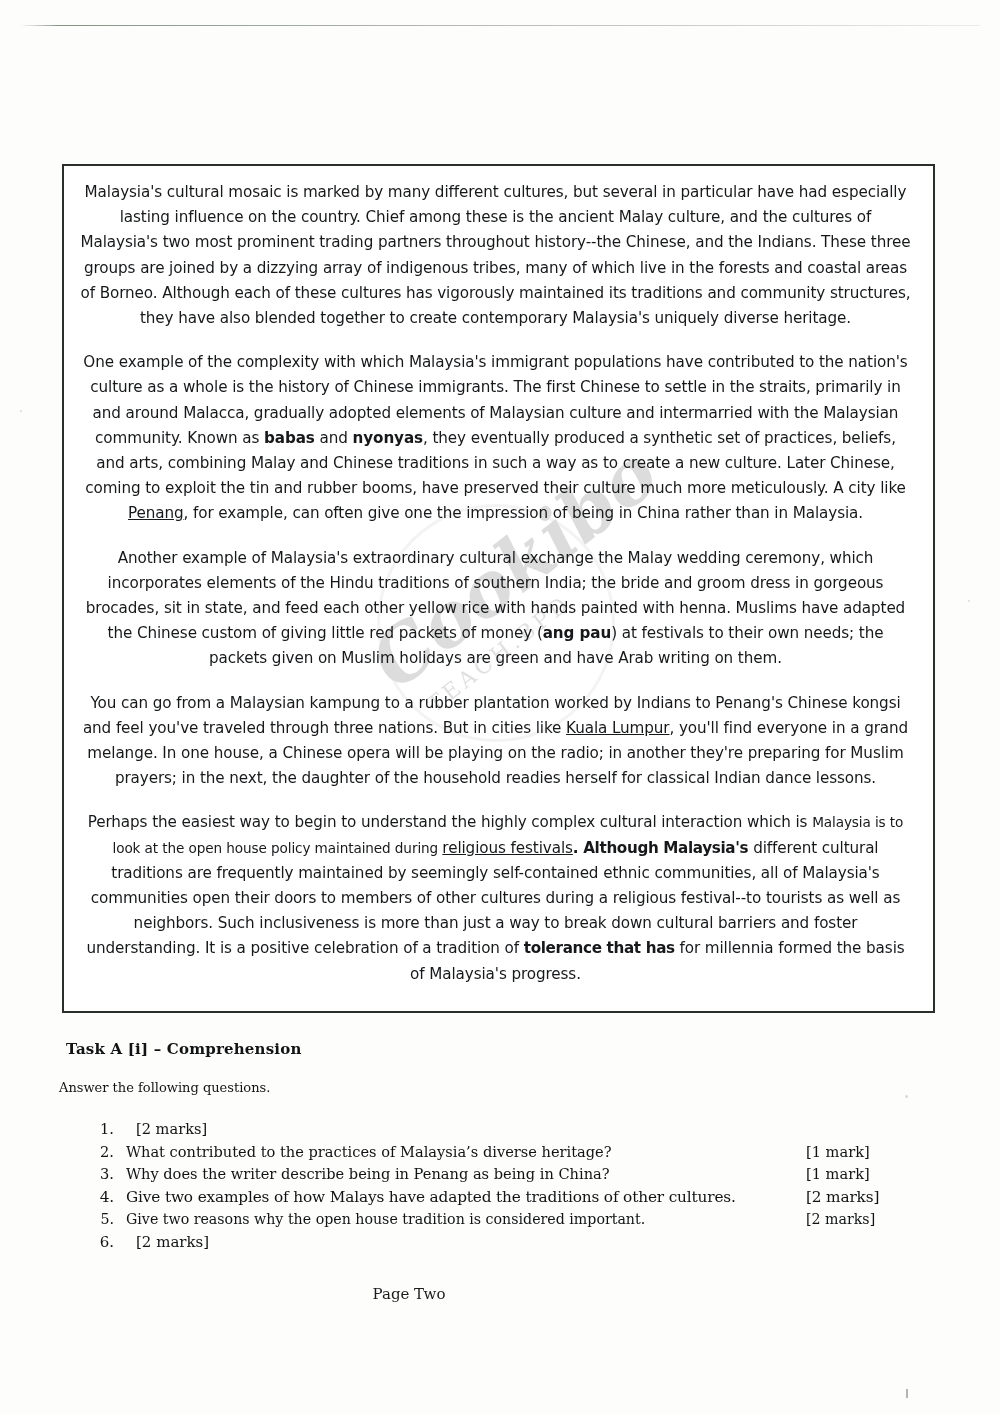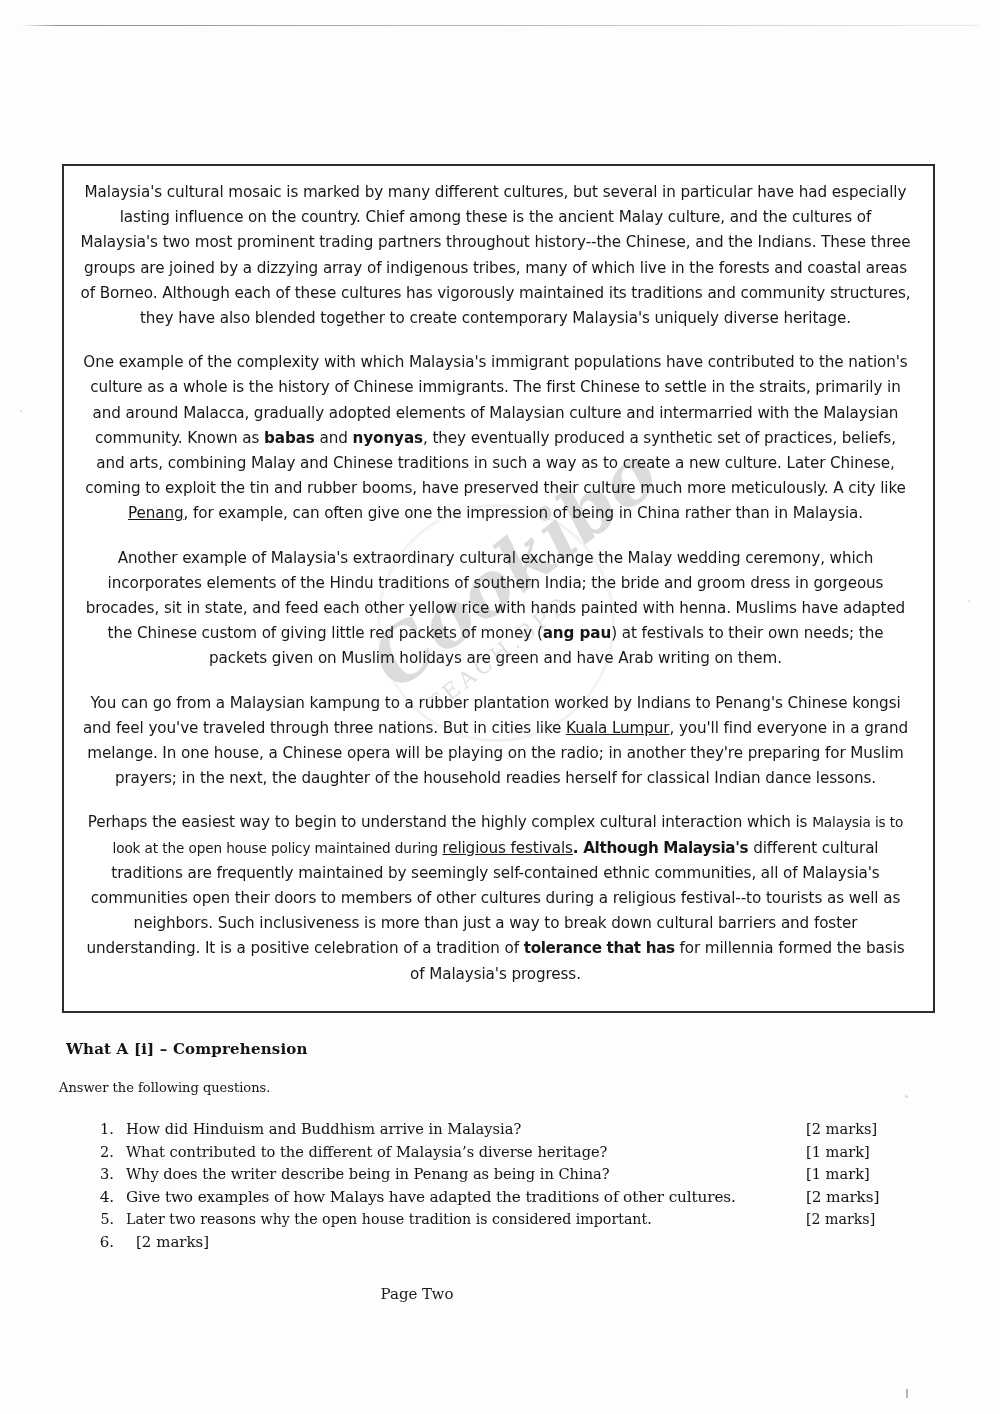--- a/index.html
+++ b/index.html
@@ -179,21 +179,21 @@
     padding-left: 10px;
     box-sizing: border-box;
   }
   
   .q-row.r4 { font-size: 15.3px; letter-spacing: -0.15px; }
   .q-row.r5 { font-size: 14.2px; }
   .q-row.r6 { font-size: 15.0px; }
 
   .page-footer {
     position: absolute;
-    left: 16px;
+    left: 8px;
     top: 1285px;
     width: 802px;
     text-align: center;
     font-family: "DejaVu Serif", serif;
     font-size: 15px;
     color: #1a1c1e;
   }
 
   
   .edge-mark {
@@ -223,48 +223,47 @@
 
   <div class="passage-inner">
     <p class="para"><span>Malaysia's cultural mosaic is marked by many different cultures, but several in particular have had especially lasting influence on the country. Chief among these is the ancient Malay culture, and the cultures of Malaysia's two most prominent trading partners throughout history--the Chinese, and the Indians. These three groups are joined by a dizzying array of indigenous tribes, many of which live in the forests and coastal areas of Borneo. Although each of these cultures has vigorously maintained its traditions and community structures, they have also blended together to create contemporary Malaysia's uniquely diverse heritage.</span></p>
     <p class="para"><span>One example of the complexity with which Malaysia's immigrant populations have contributed to the nation's culture as a whole is the history of Chinese immigrants. The first Chinese to settle in the straits, primarily in and around Malacca, gradually adopted elements of Malaysian culture and intermarried with the Malaysian community. Known as </span><b>babas</b><span> and </span><b>nyonyas</b><span>, they eventually produced a synthetic set of practices, beliefs, and arts, combining Malay and Chinese traditions in such a way as to create a new culture. Later Chinese, coming to exploit the tin and rubber booms, have preserved their culture much more meticulously. A city like </span><u>Penang</u><span>, for example, can often give one the impression of being in China rather than in Malaysia.</span></p>
     <p class="para"><span>Another example of Malaysia's extraordinary cultural exchange the Malay wedding ceremony, which incorporates elements of the Hindu traditions of southern India; the bride and groom dress in gorgeous brocades, sit in state, and feed each other yellow rice with hands painted with henna. Muslims have adapted the Chinese custom of giving little red packets of money (</span><b>ang pau</b><span>) at festivals to their own needs; the packets given on Muslim holidays are green and have Arab writing on them.</span></p>
     <p class="para"><span>You can go from a Malaysian kampung to a rubber plantation worked by Indians to Penang's Chinese kongsi and feel you've traveled through three nations. But in cities like </span><u>Kuala Lumpur</u><span>, you'll find everyone in a grand melange. In one house, a Chinese opera will be playing on the radio; in another they're preparing for Muslim prayers; in the next, the daughter of the household readies herself for classical Indian dance lessons.</span></p>
     <p class="para"><span>Perhaps the easiest way to begin to understand the highly complex cultural interaction which is </span><span class="squeezed">Malaysia is to look at the open house policy maintained during </span><u>religious festivals</u><span class="heavier">. Although Malaysia's </span><span>different cultural traditions are frequently maintained by seemingly self-contained ethnic communities, all of Malaysia's communities open their doors to members of other cultures during a religious festival--to tourists as well as neighbors. Such inclusiveness is more than just a way to break down cultural barriers and foster understanding. It is a positive celebration of a tradition of </span><span class="heavier">tolerance that has</span><span> for millennia formed the basis of Malaysia's progress.</span></p>
   </div>
 </div>
 
-<div class="serif-block task-heading">What A [i] – Comprehension</div>
+<div class="serif-block task-heading">Task A [i] – Comprehension</div>
 <div class="serif-block answer-instruction">Answer the following questions.</div>
 
 <div class="question-list">
 
 <div class="q-row r1">
     <span class="q-num">1.</span>
-    <span class="q-text">How did Hinduism and Buddhism arrive in Malaysia?</span>
     <span class="q-marks">[2 marks]</span>
   </div>
     <div class="q-row r2">
     <span class="q-num">2.</span>
-    <span class="q-text">What contributed to the different of Malaysia’s diverse heritage?</span>
+    <span class="q-text">What contributed to the practices of Malaysia’s diverse heritage?</span>
     <span class="q-marks">[1 mark]</span>
   </div>
     <div class="q-row r3">
     <span class="q-num">3.</span>
     <span class="q-text">Why does the writer describe being in Penang as being in China?</span>
     <span class="q-marks">[1 mark]</span>
   </div>
     <div class="q-row r4">
     <span class="q-num">4.</span>
     <span class="q-text">Give two examples of how Malays have adapted the traditions of other cultures.</span>
     <span class="q-marks">[2 marks]</span>
   </div>
     <div class="q-row r5">
     <span class="q-num">5.</span>
-    <span class="q-text">Later two reasons why the open house tradition is considered important.</span>
+    <span class="q-text">Give two reasons why the open house tradition is considered important.</span>
     <span class="q-marks">[2 marks]</span>
   </div>
     <div class="q-row r6">
     <span class="q-num">6.</span>
     <span class="q-marks">[2 marks]</span>
   </div>
   </div>
 
 <div class="page-footer">Page Two</div>
 

